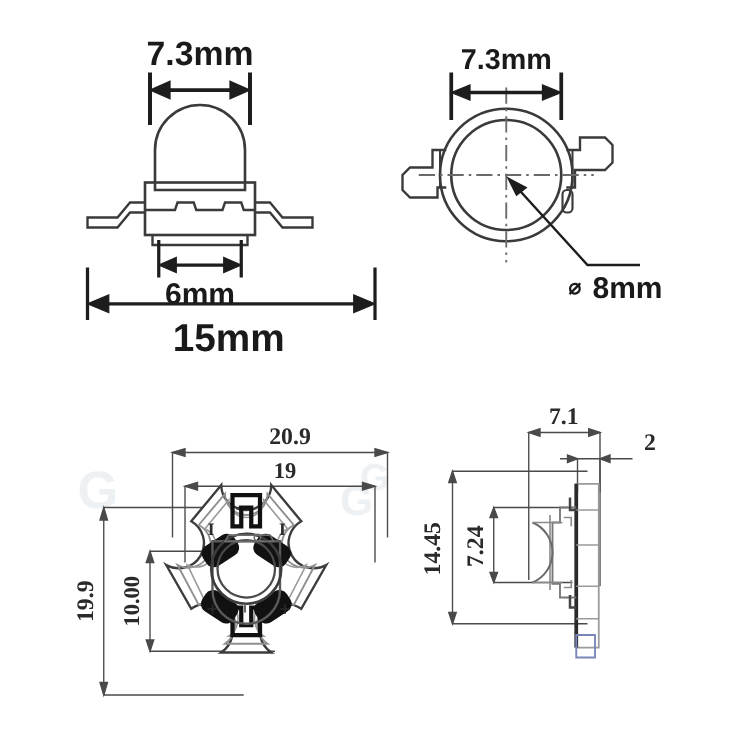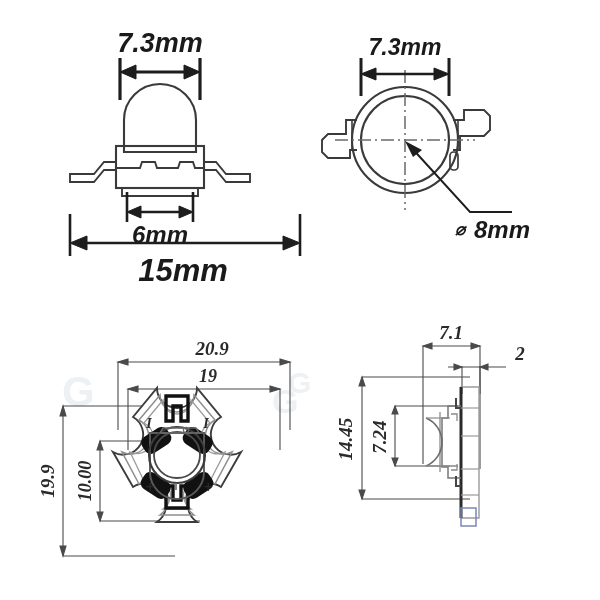--- a/index.html
+++ b/index.html
@@ -15,21 +15,20 @@
     position: relative;
   }
   #sheet {
     position: relative;
     width: 600px;
     height: 600px;
     background: #ffffff;
   }
   .view {
     position: absolute;
-    font-style: italic;
   }
   svg { display: block; overflow: visible; }
 
   .dimtext-big {
     font-family: "Liberation Sans", sans-serif;
     font-weight: bold;
     fill: #1a1a1a;
   }
   .dimtext-small {
     font-family: "Liberation Serif", serif;
@@ -133,21 +132,21 @@
 
       <g>
         <path d="M109 145 L170 212 L212 212" fill="none" stroke="#1d1d1d" stroke-width="1.9"></path>
         <polygon points="105,141 122,150 113,157" fill="#1d1d1d"></polygon>
       </g>
       <text class="dimtext-big" x="160" y="235" font-size="17" text-anchor="middle">⌀</text>
       <text class="dimtext-big" x="202" y="238" font-size="24" text-anchor="middle">8mm</text>
     </svg>
   </div>
 
-  <div class="view" style="left:0px; top:300px; width:330px; height:300px;">
+  <div class="view" style="left:0px; top:300px; width:330px; height:300px;padding-left:20px;">
     <svg width="330" height="300" viewBox="0 0 330 300">
 
       <g stroke="#4a4a4a" fill="#4a4a4a" stroke-width="1.1">
         <line x1="118" y1="62" x2="118" y2="130"></line>
         <line x1="290" y1="62" x2="290" y2="130"></line>
         <line x1="118" y1="62" x2="290" y2="62"></line>
         <polygon points="118,62 128,59 128,65"></polygon>
         <polygon points="290,62 280,59 280,65"></polygon>
       </g>
       <text class="dimtext-small" x="212" y="55" font-size="19" text-anchor="middle">20.9</text>

